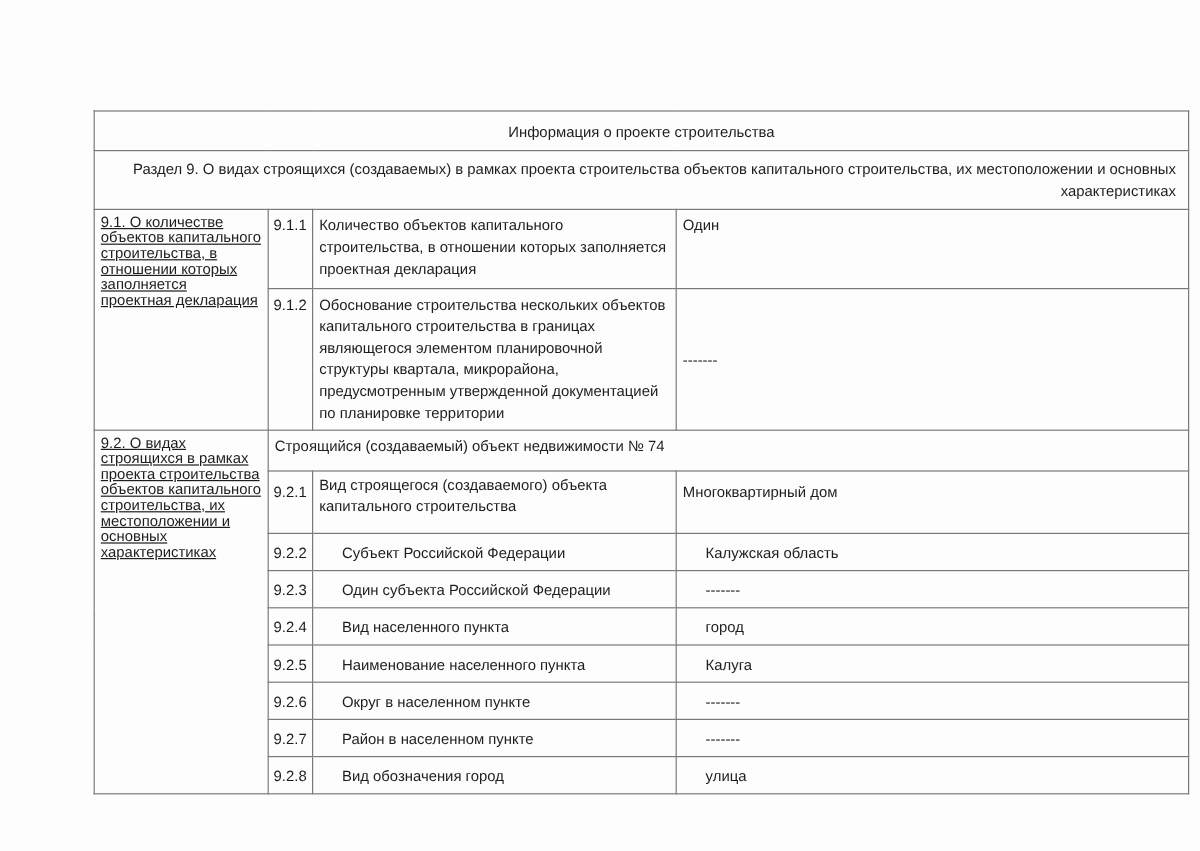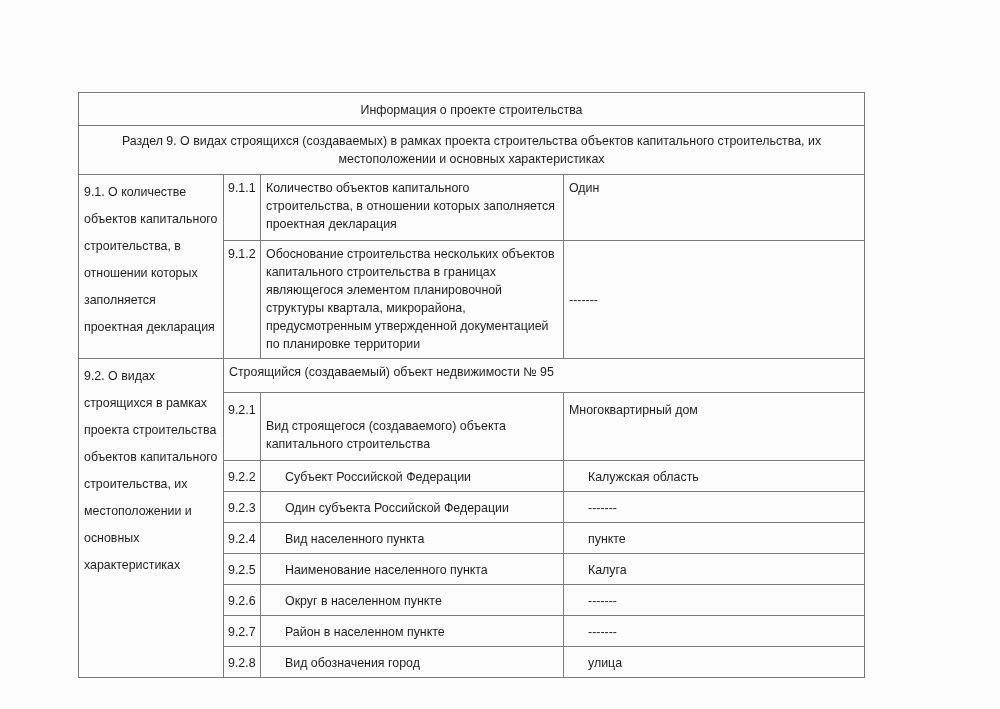--- a/index.html
+++ b/index.html
@@ -12,21 +12,21 @@
       height: 709px;
       position: relative;
       overflow: hidden;
       font-family: "Liberation Sans", "DejaVu Sans", sans-serif;
       color: #1e1e1e;
     }
     .doc-table {
       position: absolute;
       left: 78px;
       top: 92px;
-      width: 787px;
+      width: 913px;
       border-collapse: collapse;
       table-layout: fixed;
       font-size: 12.4px;
       line-height: 18px;
     }
     .doc-table td {
       border: 1px solid #7a7a7a;
       vertical-align: top;
       padding: 4px 5px 3px 5px;
       background: transparent;
@@ -35,40 +35,41 @@
     .col2 { width: 37px; }
     .col3 { width: 303px; }
     .col4 { width: auto; }
     .title-cell {
       text-align: center;
       vertical-align: middle !important;
       height: 25px;
       font-size: 12.4px;
     }
     .section-cell {
-      text-align: center;
+      text-align: right;
       vertical-align: middle !important;
       height: 40px;
       padding: 4px 10px !important;
     }
     .num-cell {
       padding-left: 4px !important;
     }
     .r911 td { height: 58px; }
     .r912 td { height: 110px; }
     .r912 .val-cell { vertical-align: middle; }
     .r92h td { height: 26px; }
     .r921 td { height: 40px; }
     .r-single td { height: 23px; vertical-align: middle; padding-left: 24px; }
     .r-single .val-cell { vertical-align: middle; }
     .r921 .val-cell { padding-top: 8px; }
     .r921 .num-cell { padding-top: 8px; }
-    .r921 .label-cell { padding-top: 24px; }
+    .r921 .label-cell { padding-top: 2px; }
     .sec-9-1-label, .sec-9-2-label {
-      line-height: 27px;
+      line-height: 13px;
+      text-decoration: underline;
     }
   </style>
 </head>
 <body>
 
 <table class="doc-table">
   <colgroup>
     <col class="col1">
     <col class="col2">
     <col class="col3">
@@ -89,41 +90,41 @@
       <td class="val-cell">Один</td>
     </tr>
     <tr class="r912">
       <td class="num-cell">9.1.2</td>
       <td class="label-cell">Обоснование строительства нескольких объектов капитального строительства в границах являющегося элементом планировочной структуры квартала, микрорайона, предусмотренным утвержденной документацией по планировке территории</td>
       <td class="val-cell">-------</td>
     </tr>
 
     <tr class="r92h">
       <td rowspan="9" class="sec-9-2-label">9.2. О видах строящихся в рамках проекта строительства объектов капитального строительства, их местоположении и основных характеристиках</td>
-      <td colspan="3">Строящийся (создаваемый) объект недвижимости № 95</td>
+      <td colspan="3">Строящийся (создаваемый) объект недвижимости № 74</td>
     </tr>
     <tr class="r921">
       <td class="num-cell">9.2.1</td>
       <td class="label-cell">Вид строящегося (создаваемого) объекта капитального строительства</td>
       <td class="val-cell">Многоквартирный дом</td>
     </tr>
     <tr class="r-single">
       <td class="num-cell">9.2.2</td>
       <td class="label-cell">Субъект Российской Федерации</td>
       <td class="val-cell">Калужская область</td>
     </tr>
     <tr class="r-single">
       <td class="num-cell">9.2.3</td>
       <td class="label-cell">Один субъекта Российской Федерации</td>
       <td class="val-cell">-------</td>
     </tr>
     <tr class="r-single">
       <td class="num-cell">9.2.4</td>
       <td class="label-cell">Вид населенного пункта</td>
-      <td class="val-cell">пункте</td>
+      <td class="val-cell">город</td>
     </tr>
     <tr class="r-single">
       <td class="num-cell">9.2.5</td>
       <td class="label-cell">Наименование населенного пункта</td>
       <td class="val-cell">Калуга</td>
     </tr>
     <tr class="r-single">
       <td class="num-cell">9.2.6</td>
       <td class="label-cell">Округ в населенном пункте</td>
       <td class="val-cell">-------</td>

